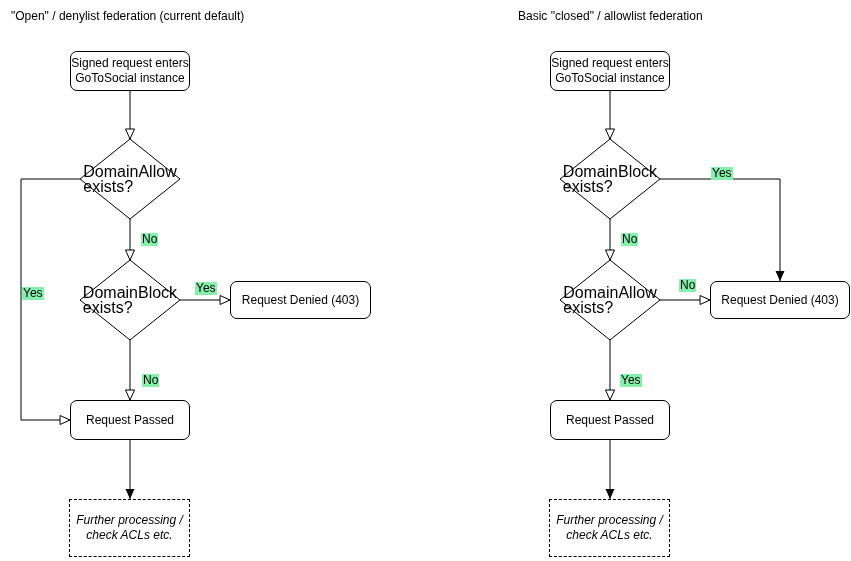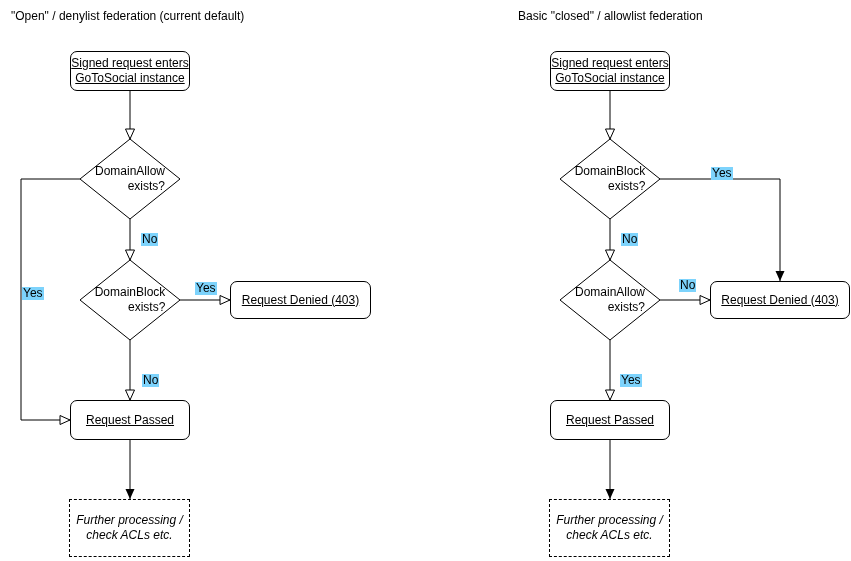--- a/index.html
+++ b/index.html
@@ -24,39 +24,39 @@
     box-sizing: border-box;
     display: flex;
     align-items: center;
     justify-content: center;
     text-align: center;
     font-size: 12px;
     line-height: 15px;
     white-space: pre-line;
     background: #ffffff;
   }
-  .rounded { border: 1px solid #000000; border-radius: 7px; text-decoration: underline; }
+  .rounded { border: 1px solid #000000; border-radius: 7px; }
   .dashed  { border: 1px dashed #000000; font-style: italic; }
   .dlabel {
     position: absolute;
     display: flex;
     align-items: center;
     justify-content: center;
-    text-align: right;
-    font-size: 12px;
+    text-align: left;
+    font-size: 16px;
     line-height: 15px;
     white-space: pre-line;
     background: transparent;
     pointer-events: none;
   }
   .edge-label {
     position: absolute;
     font-size: 12px;
     line-height: 13px;
-    background: #7dd3fc;
+    background: #86efac;
     padding: 0 1px;
     white-space: nowrap;
   }
 </style>
 </head>
 <body>
 
 <div class="canvas">
 
   <svg class="wires" width="851" height="561" viewBox="0 0 851 561" xmlns="http://www.w3.org/2000/svg">

